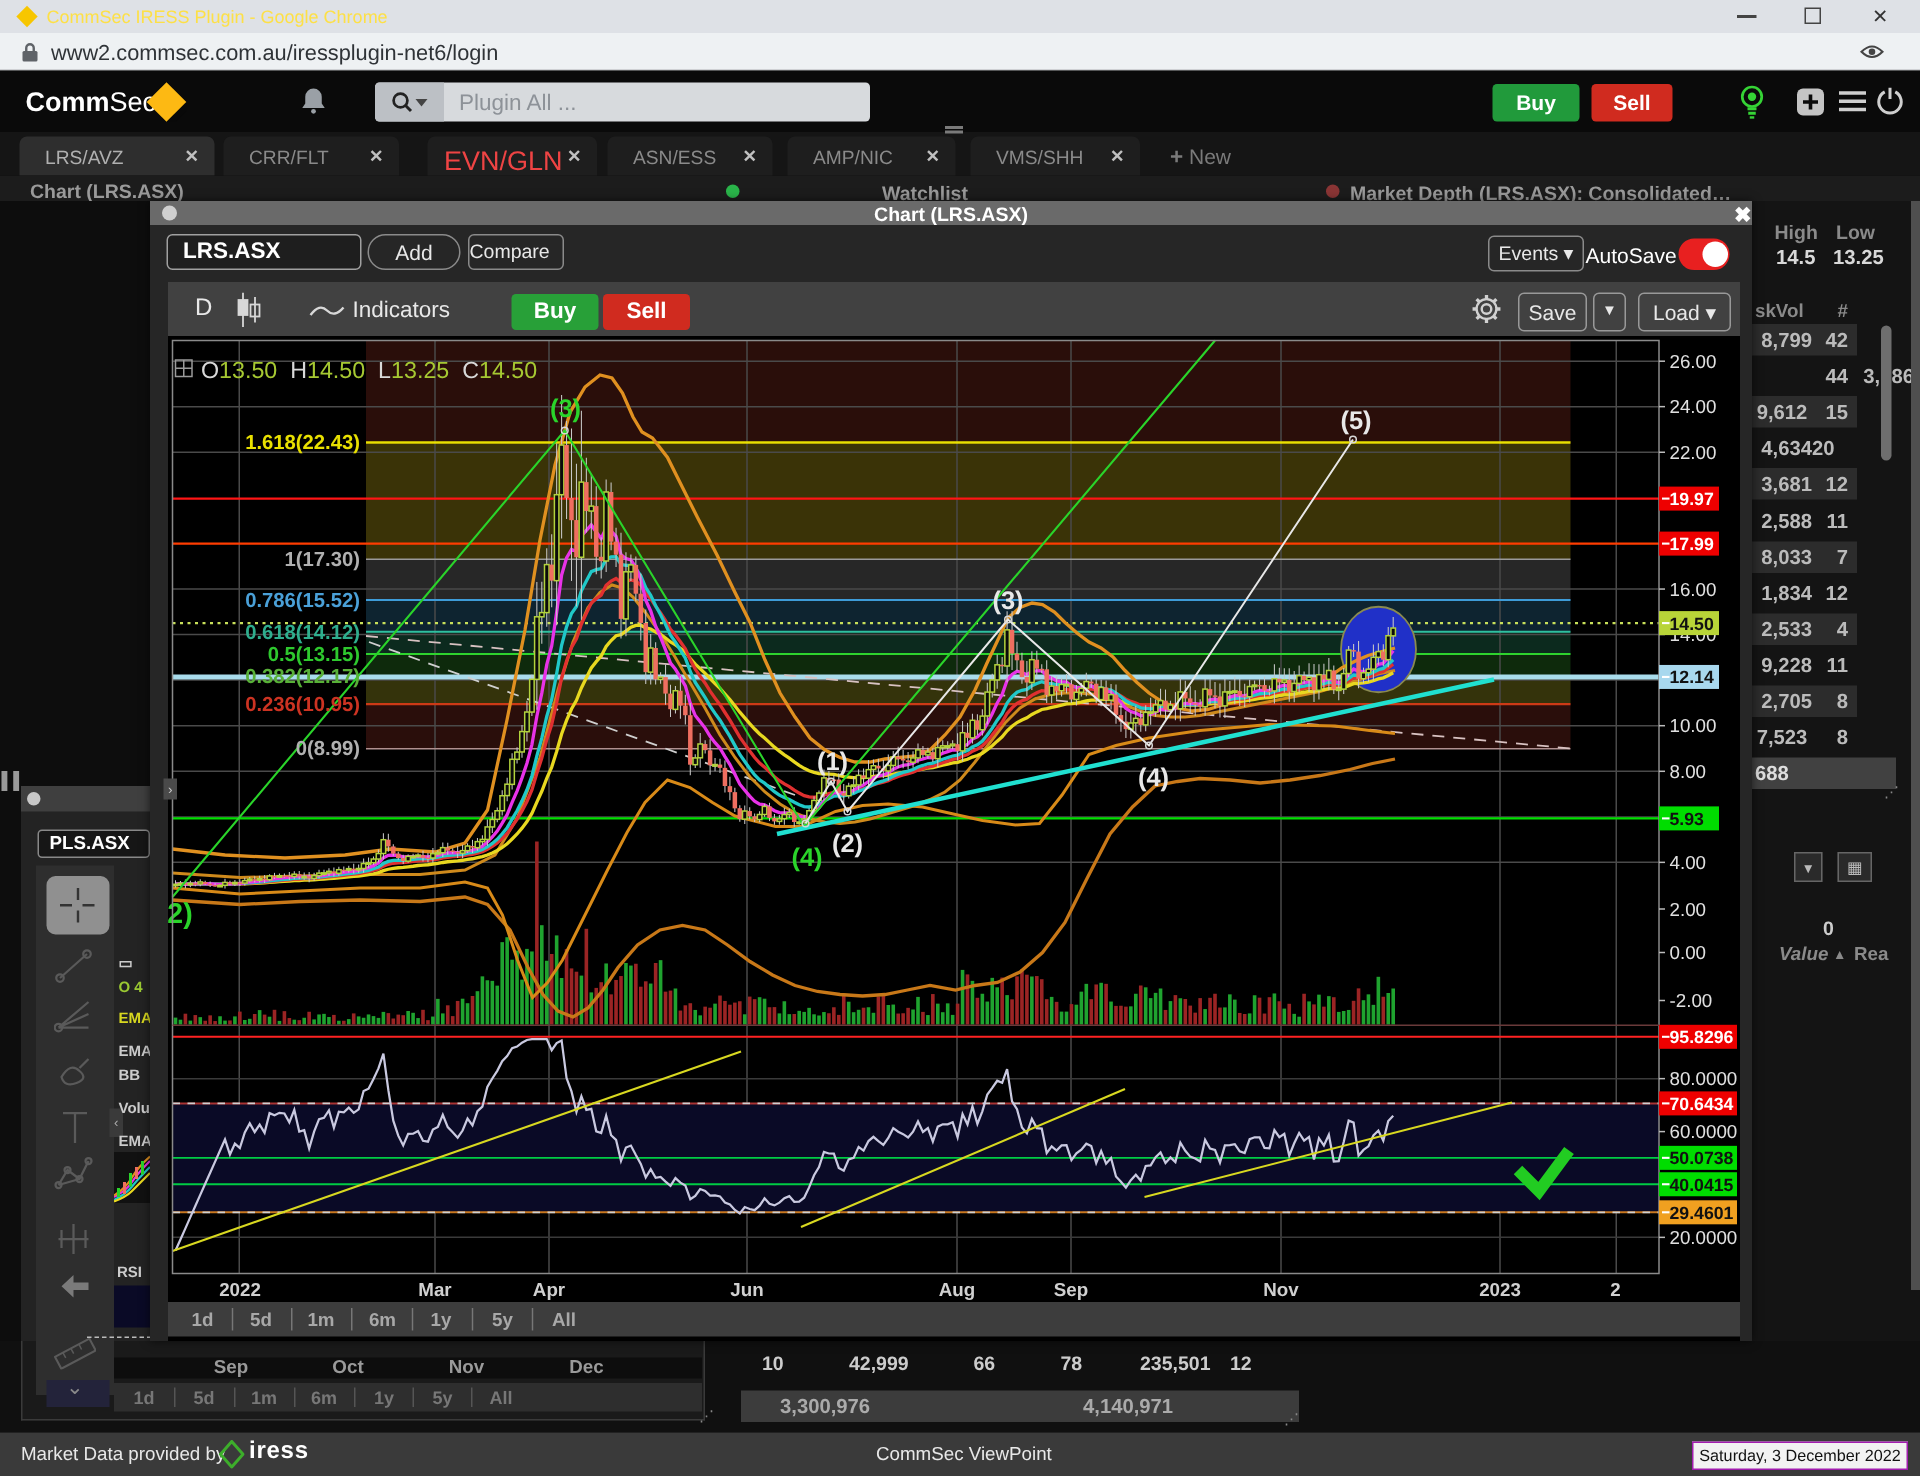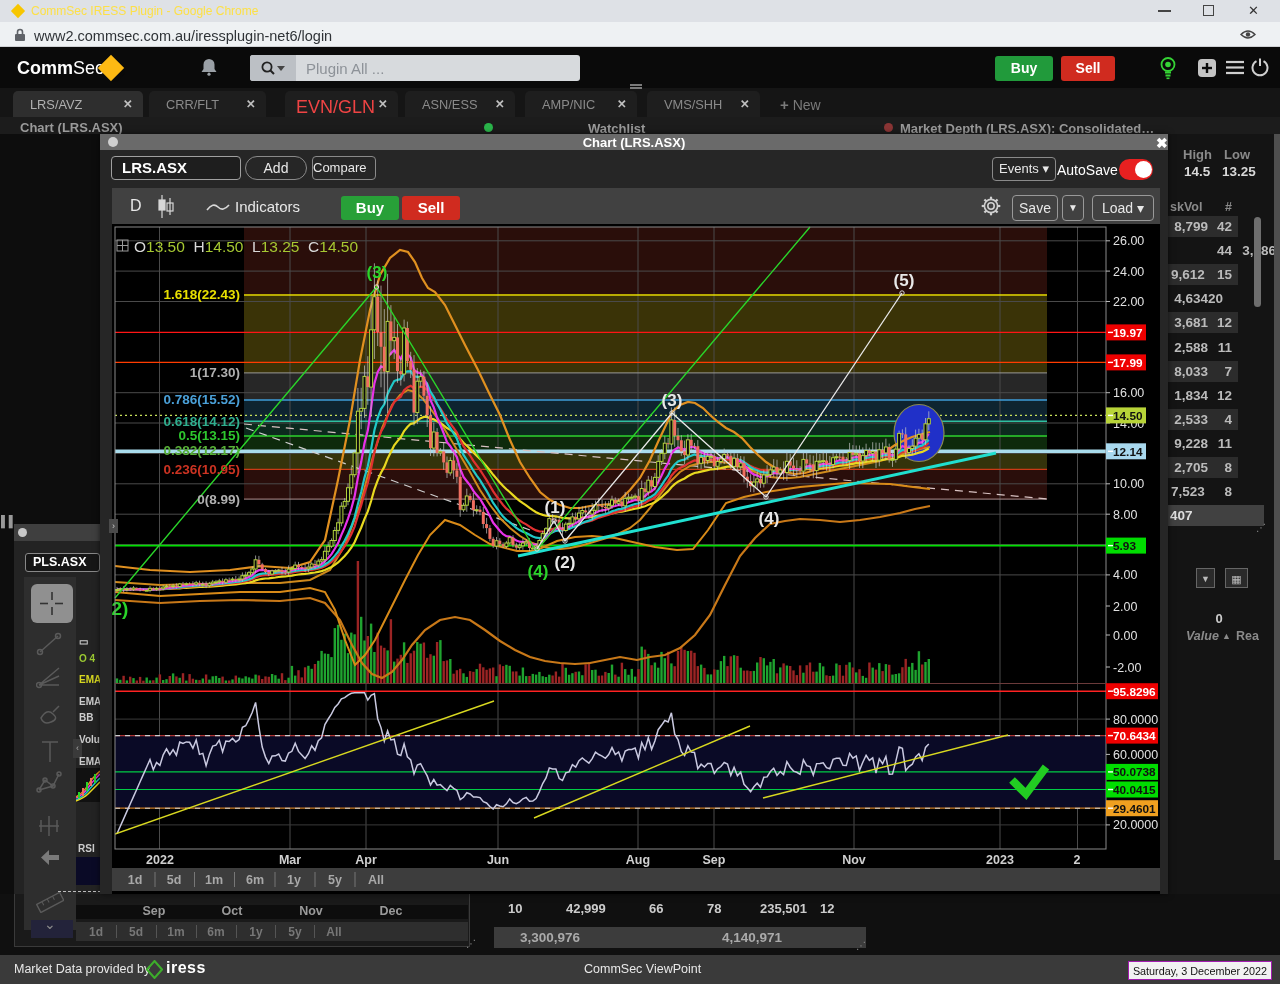--- a/index.html
+++ b/index.html
@@ -125,21 +125,21 @@
 <div class="abs" style="left:1208px;top:411.8000000000001px;width:24px;text-align:right;font-size:13.5px;color:#bbb;font-weight:bold">4</div>
 <div class="abs" style="left:1168px;top:435.90000000000015px;width:40px;text-align:right;font-size:13.5px;color:#bbb;font-weight:bold">9,228</div>
 <div class="abs" style="left:1208px;top:435.90000000000015px;width:24px;text-align:right;font-size:13.5px;color:#bbb;font-weight:bold">11</div>
 <div class="abs" style="left:1168px;top:457.00000000000017px;width:70px;height:21px;background:#2c2c2c"></div>
 <div class="abs" style="left:1168px;top:460.00000000000017px;width:40px;text-align:right;font-size:13.5px;color:#bbb;font-weight:bold">2,705</div>
 <div class="abs" style="left:1208px;top:460.00000000000017px;width:24px;text-align:right;font-size:13.5px;color:#bbb;font-weight:bold">8</div>
 <div class="abs" style="left:1168px;top:484.1000000000002px;width:40px;text-align:center;font-size:13.5px;color:#bbb;font-weight:bold">7,523</div>
 <div class="abs" style="left:1208px;top:484.1000000000002px;width:24px;text-align:right;font-size:13.5px;color:#bbb;font-weight:bold">8</div>
 <div class="abs" style="left:1254px;top:217px;width:7px;height:90px;background:#6e6e6e;border-radius:4px"></div>
 <div class="abs" style="left:1168px;top:505px;width:96px;height:21px;background:#414141"></div>
-<div class="abs" style="left:1170px;top:508px;font-size:13.5px;color:#ddd;font-weight:bold">407</div>
+<div class="abs" style="left:1170px;top:508px;font-size:13.5px;color:#ddd;font-weight:bold">688</div>
 <div class="abs" style="left:1256px;top:522px;font-size:10px;color:#888">⋰</div>
 <div class="abs" style="left:1196px;top:568px;width:19px;height:20px;background:#2a2a2a;border:1px solid #666;color:#bbb;font-size:9px;text-align:center;line-height:20px">▼</div>
 <div class="abs" style="left:1225px;top:568px;width:23px;height:20px;background:#2a2a2a;border:1px solid #666;color:#bbb;font-size:11px;text-align:center;line-height:20px">▦</div>
 <div class="abs" style="left:1213px;top:611px;font-size:13px;color:#ccc;font-weight:bold;width:12px;text-align:center">0</div>
 <div class="abs" style="left:1186px;top:629px;font-size:12.5px;color:#8a8a8a;font-weight:bold;font-style:italic">Value</div>
 <div class="abs" style="left:1222px;top:631px;font-size:9px;color:#8a8a8a">▲</div>
 <div class="abs" style="left:1236px;top:629px;font-size:12.5px;color:#8a8a8a;font-weight:bold">Rea</div>
 <div class="abs" style="left:1274px;top:134px;width:6px;height:726px;background:#4f4f4f"></div>
 <div class="abs" style="left:0;top:894px;width:1280px;height:61px;background:#101010"></div>
 <div class="abs" style="left:14px;top:894px;width:456px;height:53px;background:#1a1a1a;border:1px solid #3a3a3a;border-top:none"></div>

